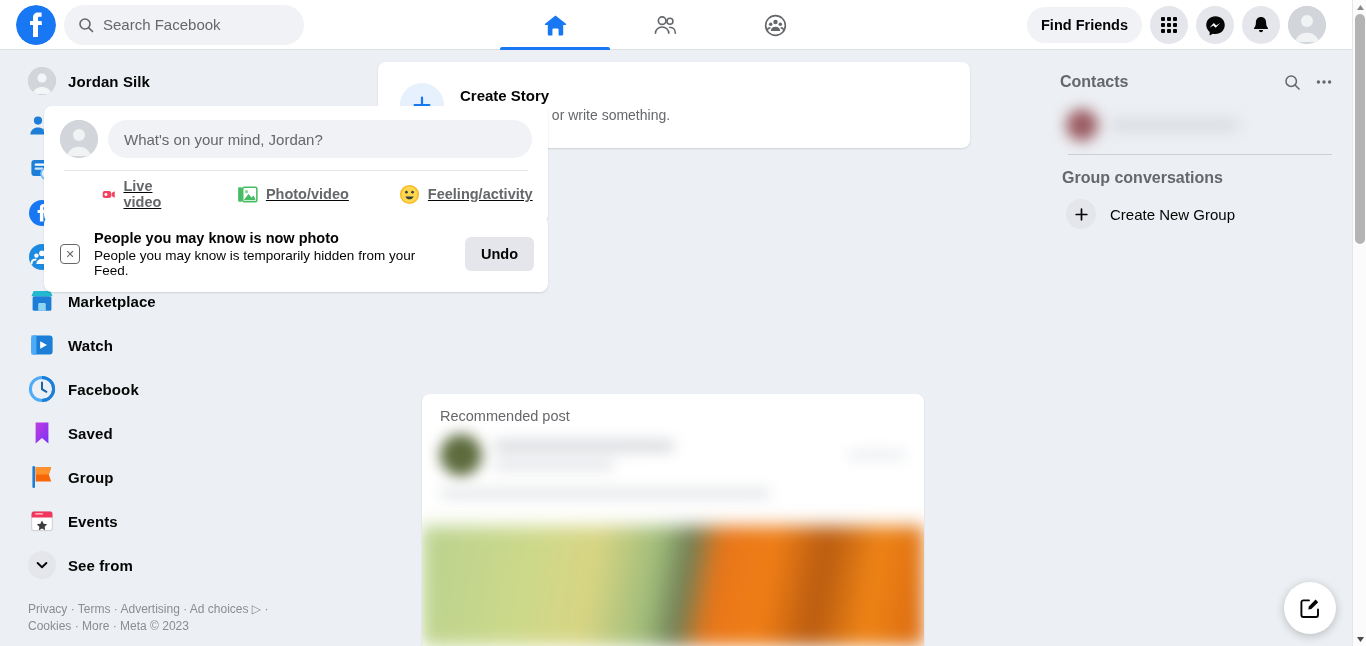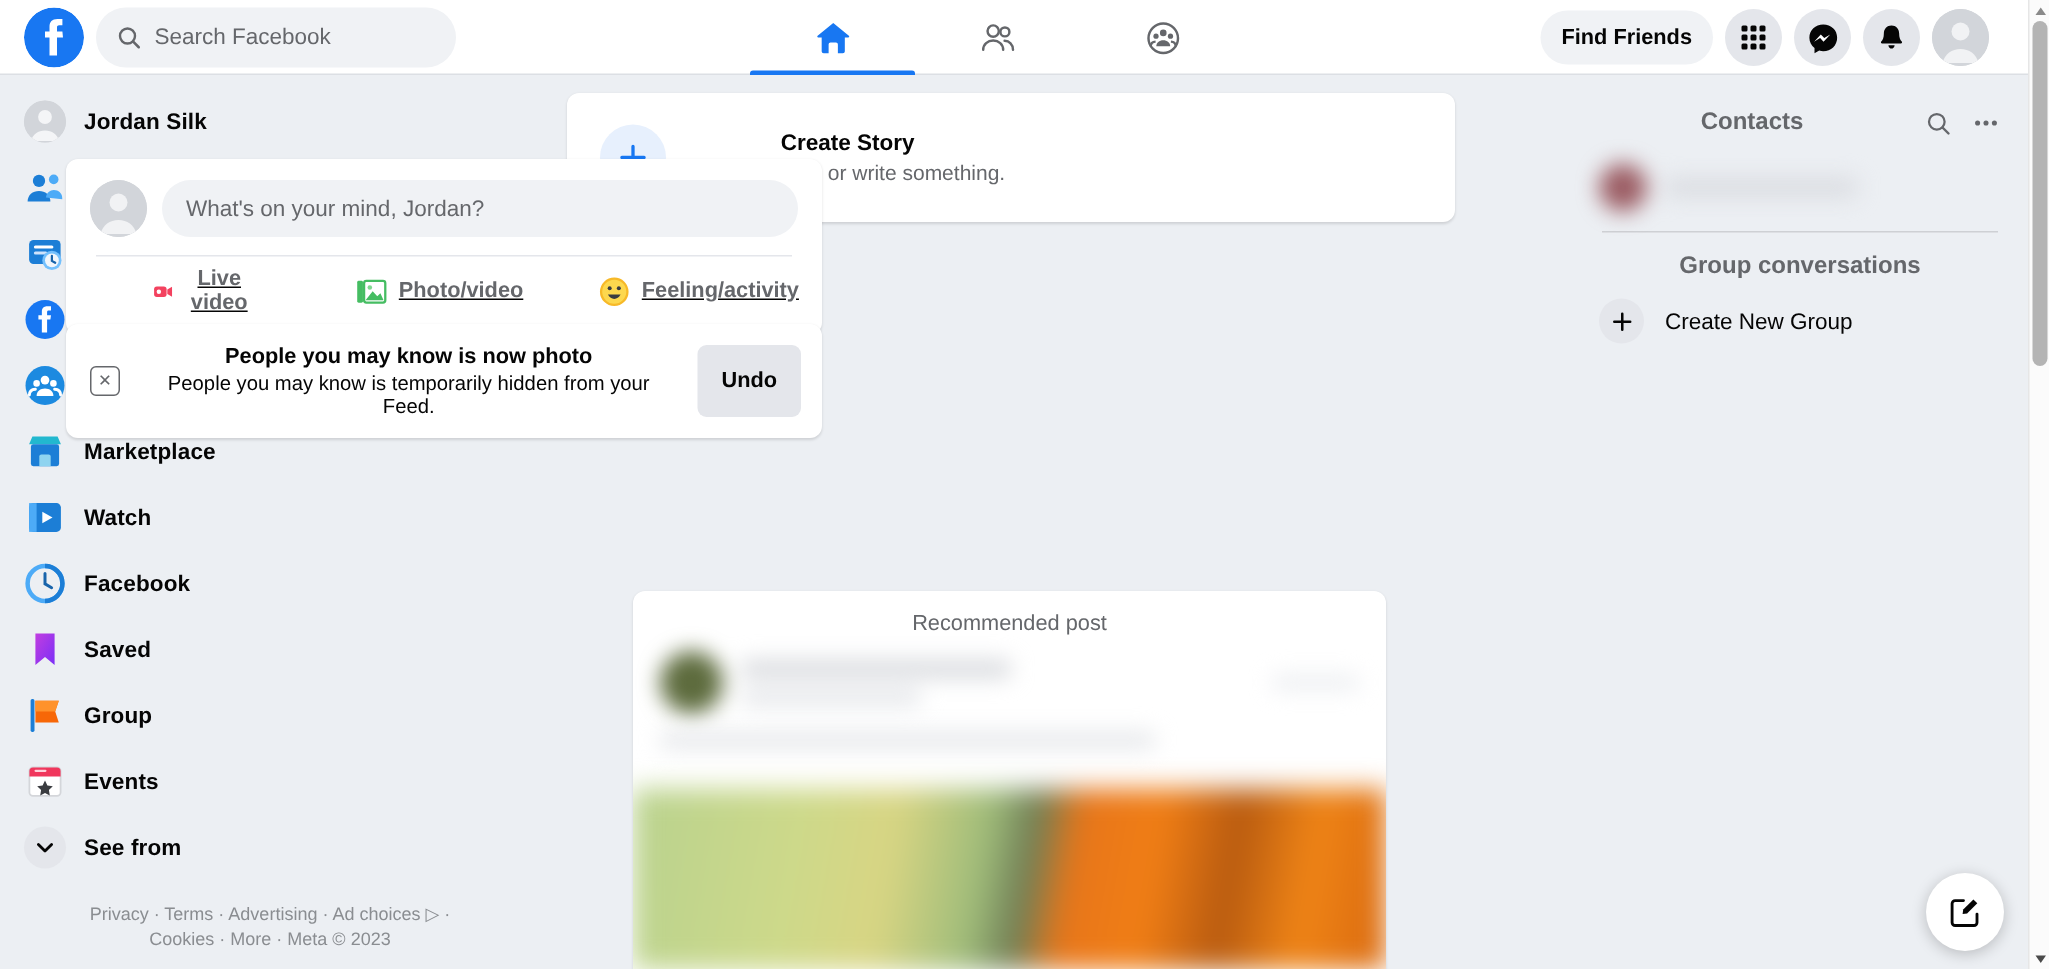--- a/index.html
+++ b/index.html
@@ -4,21 +4,21 @@
 <title>Facebook</title>
 <style>
   * { box-sizing: border-box; margin: 0; padding: 0; }
   html, body {
     width: 1366px; height: 646px;
     overflow: hidden;
     background: #eceff3;
     font-family: "Liberation Sans", sans-serif;
     color: #050505;
   }
-  .viewport { position: relative; width: 1366px; height: 646px; overflow: hidden; text-align: center; }
+  .viewport { position: relative; width: 1366px; height: 646px; overflow: hidden; }
 
   
   .topbar {
     position: absolute; top: 0; left: 0; width: 1352px; height: 50px;
     background: #ffffff;
     border-bottom: 1px solid #dcdfe4;
     display: flex; align-items: center;
     z-index: 30;
   }
   .tb-left { display: flex; align-items: center; padding-left: 16px; gap: 8px; }
@@ -64,21 +64,21 @@
   }
   .tb-avatar {
     width: 38px; height: 38px; border-radius: 50%;
     background: #cfd2d7; overflow: hidden; flex: none;
     display: block; cursor: pointer;
   }
 
   
   .sidebar {
     position: absolute; left: 0; top: 51px; width: 360px; height: 595px;
-    padding: 8px 8px 0 8px;
+    padding: 8px 8px 0 20px;
   }
   .side-item {
     display: flex; align-items: center; gap: 12px;
     height: 44px; padding: 0 8px; border-radius: 8px;
     cursor: pointer;
   }
   .side-icon { width: 28px; height: 28px; flex: none; display: block; }
   .side-label { font-size: 15px; color: #050505; font-weight: 600; letter-spacing: .1px; }
   .side-avatar { width: 28px; height: 28px; border-radius: 50%; background: #cfd2d7; overflow: hidden; flex: none; }
   .see-more-circ {
@@ -137,21 +137,21 @@
   .notice-x {
     width: 20px; height: 20px; flex: none;
     border: 1.4px solid #65676b; border-radius: 4px;
     display: flex; align-items: center; justify-content: center;
     font-size: 11px; color: #65676b; line-height: 1;
   }
   .notice-body { flex: 1; }
   .notice-title { font-size: 14.5px; font-weight: bold; color: #050505; }
   .notice-sub { font-size: 13.5px; color: #050505; margin-top: 2px; }
   .undo-btn {
-    height: 48px; padding: 0 16px; border-radius: 6px;
+    height: 34px; padding: 0 16px; border-radius: 6px;
     background: #e4e6eb; color: #050505;
     font-size: 14.5px; font-weight: bold;
     display: flex; align-items: center; cursor: pointer; flex: none;
   }
 
   .recpost-wrap { position: absolute; left: 422px; top: 394px; width: 502px; height: 252px; }
   .recpost {
     background: #fff; border-radius: 8px 8px 0 0;
     box-shadow: 0 1px 2px rgba(0,0,0,0.13);
     height: 252px; overflow: hidden; position: relative;

